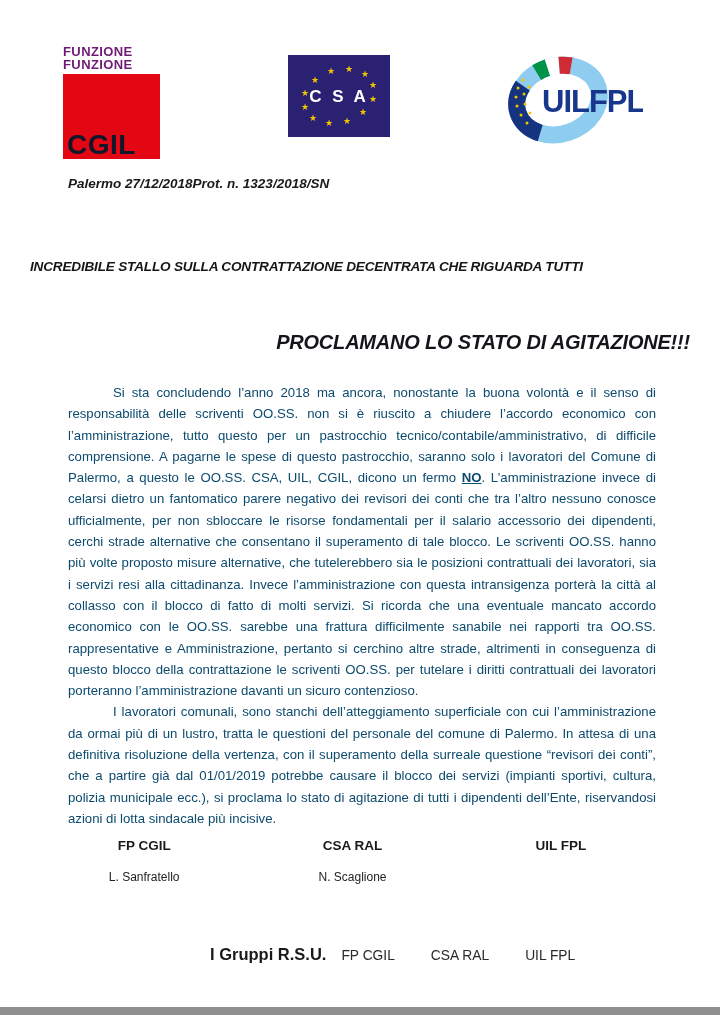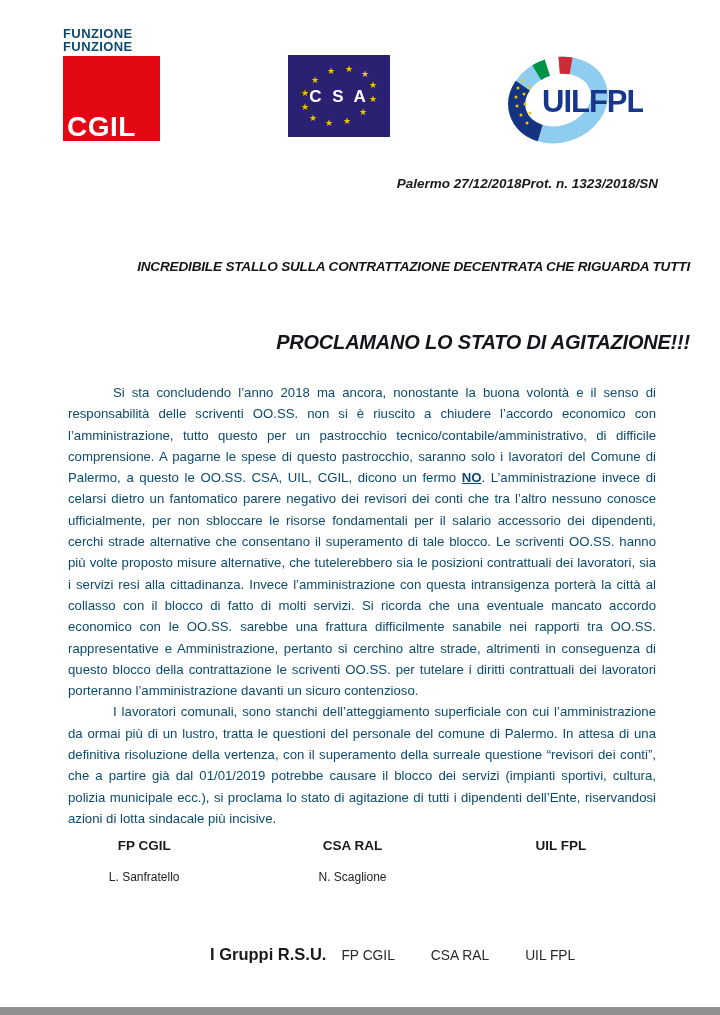--- a/index.html
+++ b/index.html
@@ -7,36 +7,36 @@
     position:relative;
     width:720px;height:1015px;
     background:#ffffff;
     font-family:"Liberation Sans",sans-serif;
     color:#1d1d1f;
     overflow:hidden;
   }
 
   
   .logo-cgil{position:absolute;left:63px;top:27px;width:100px;}
-  .cgil-top{font-weight:800;font-size:13px;line-height:1.02;letter-spacing:.4px;color:#0c4a6e;}
+  .cgil-top{font-weight:800;font-size:13px;line-height:1.02;letter-spacing:.4px;color:#701a75;margin-top:18px;}
   .cgil-red{margin-top:2px;width:97px;height:85px;background:#e30613;position:relative;}
-  .cgil-red span{position:absolute;left:4px;bottom:0;color:#ffffff;font-weight:800;font-size:28px;letter-spacing:.5px;line-height:1;}
+  .cgil-red span{position:absolute;left:4px;bottom:0;color:#0f172a;font-weight:800;font-size:28px;letter-spacing:.5px;line-height:1;}
 
   .logo-csa{position:absolute;left:288px;top:55px;width:102px;height:82px;}
   .logo-uilfpl{position:absolute;left:500px;top:44px;width:143px;height:104px;}
 
   
   .meta-row{
     position:absolute;left:68px;right:62px;top:176px;
-    display:flex;justify-content:flex-end;
+    display:flex;justify-content:flex-start;
     font-style:italic;font-weight:bold;font-size:13.5px;color:#1a1a1a;
   }
 
   
-  .doc-title{position:absolute;left:30px;right:30px;top:259px;text-align:right;
+  .doc-title{position:absolute;left:30px;right:30px;top:259px;text-align:left;
     font-weight:bold;font-style:italic;font-size:13.6px;letter-spacing:-.2px;color:#161616;}
   .doc-title .t2{margin-top:24px;}
   .headline{position:absolute;left:30px;right:30px;top:331px;text-align:right;
     font-weight:bold;font-style:italic;font-size:20px;letter-spacing:-.2px;color:#14141a;}
 
   
   .body-text{position:absolute;left:68px;width:588px;top:382px;
     font-size:13.2px;line-height:21.3px;text-align:justify;color:#0c4a6e;}
   .body-text p{margin:0;text-indent:45px;}
   .no-emph{font-weight:bold;text-decoration:underline;}

